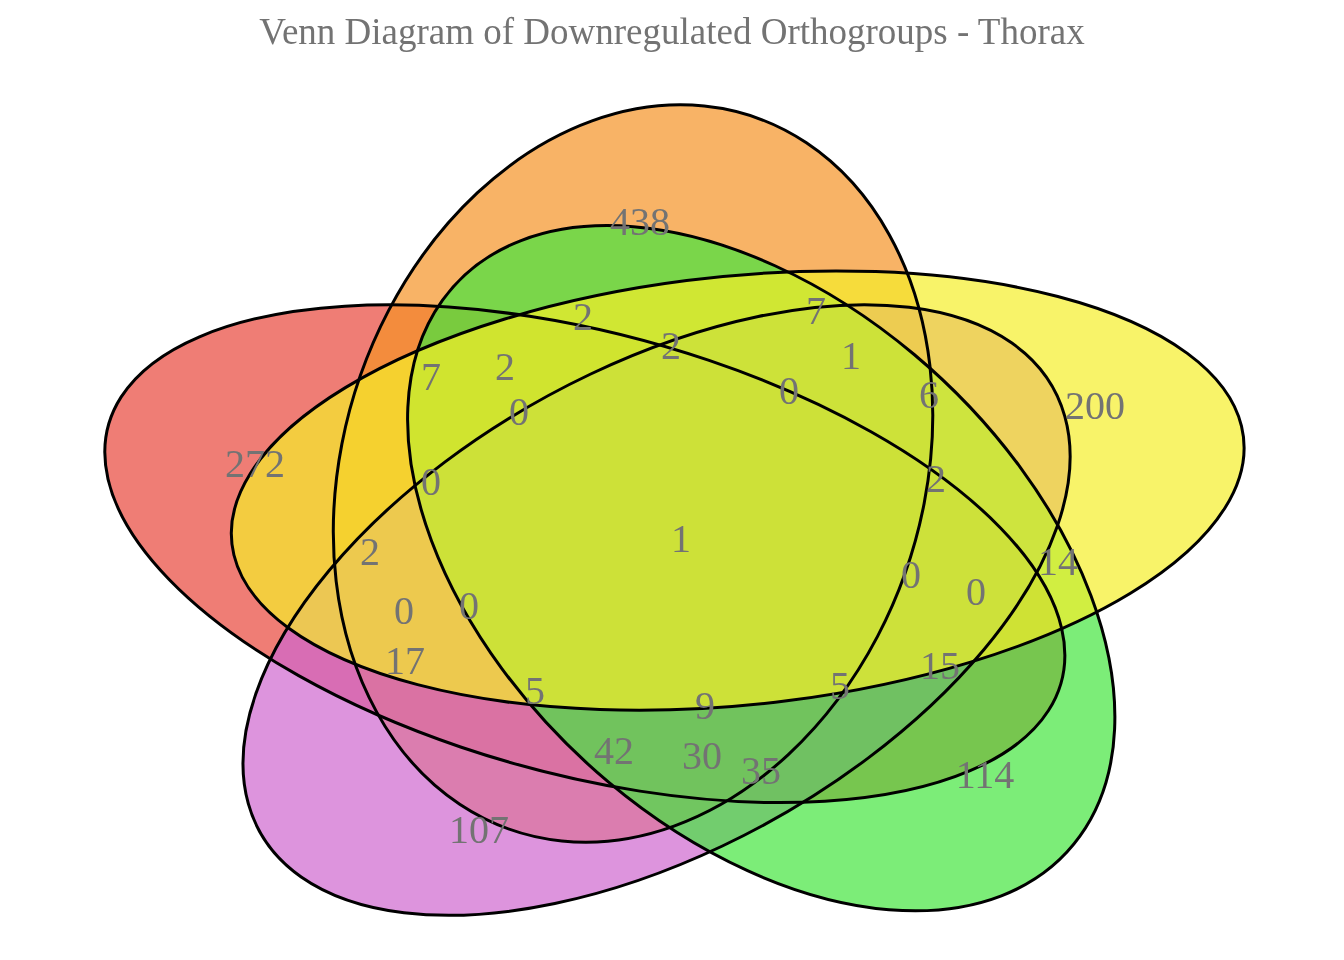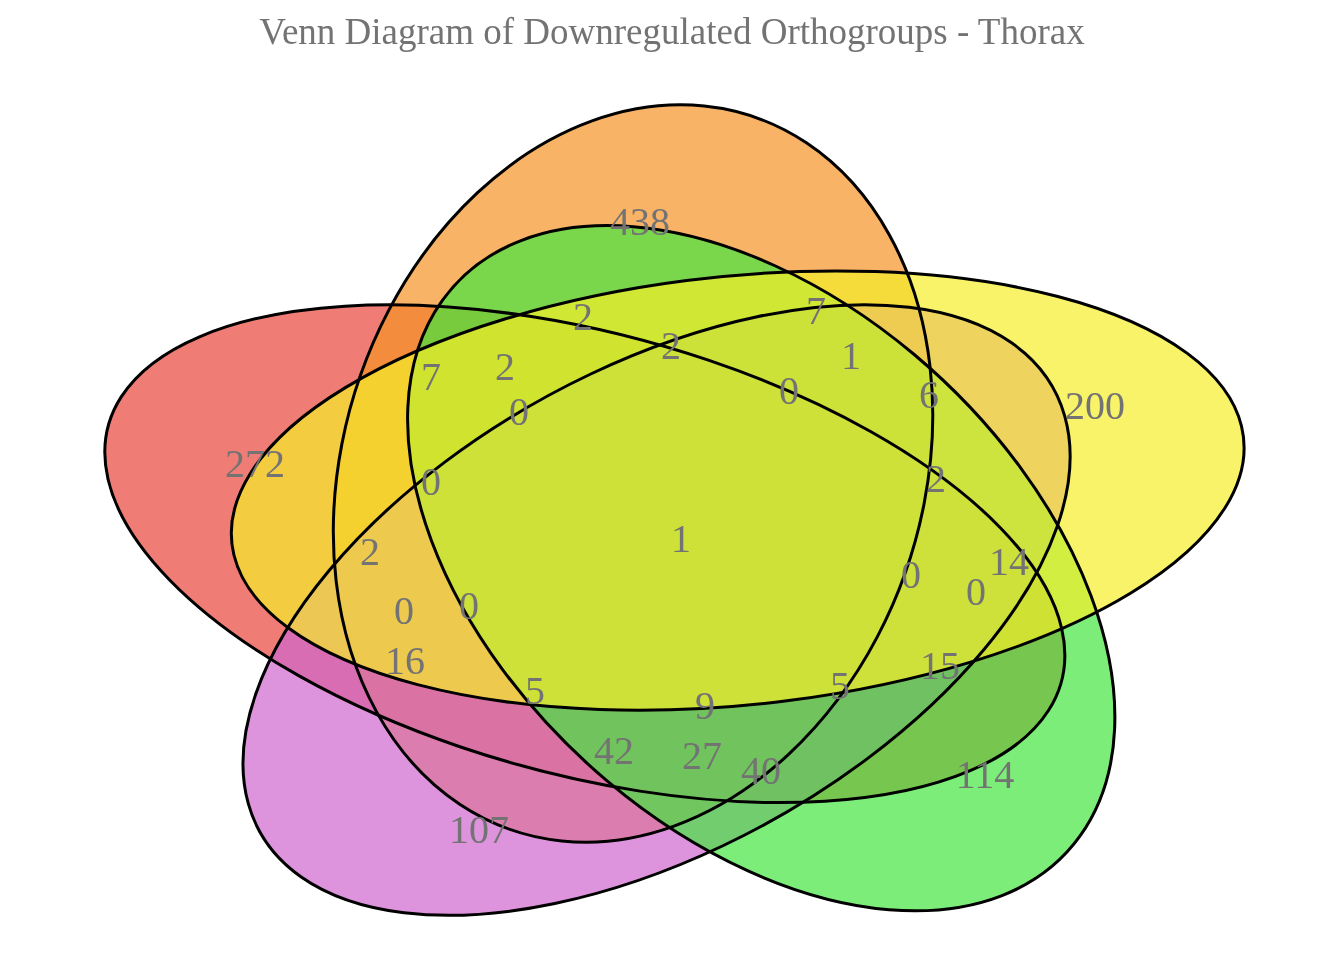--- a/index.html
+++ b/index.html
@@ -92,29 +92,29 @@
   <span class="num" style="left:789px;top:391px">0</span>
   <span class="num" style="left:929px;top:395px">6</span>
   <span class="num" style="left:431px;top:377px">7</span>
   <span class="num" style="left:1095px;top:406px">200</span>
   <span class="num" style="left:519px;top:412px">0</span>
   <span class="num" style="left:255px;top:464px">272</span>
   <span class="num" style="left:431px;top:482px">0</span>
   <span class="num" style="left:936px;top:479px">2</span>
   <span class="num" style="left:370px;top:552px">2</span>
   <span class="num" style="left:681px;top:539px">1</span>
-  <span class="num" style="left:1009px;top:562px">14</span>
+  <span class="num" style="left:1058px;top:562px">14</span>
   <span class="num" style="left:911px;top:575px">0</span>
   <span class="num" style="left:976px;top:592px">0</span>
   <span class="num" style="left:404px;top:611px">0</span>
   <span class="num" style="left:469px;top:606px">0</span>
-  <span class="num" style="left:405px;top:661px">16</span>
+  <span class="num" style="left:405px;top:661px">17</span>
   <span class="num" style="left:940px;top:666px">15</span>
   <span class="num" style="left:535px;top:691px">5</span>
   <span class="num" style="left:840px;top:686px">5</span>
   <span class="num" style="left:705px;top:706px">9</span>
   <span class="num" style="left:614px;top:751px">42</span>
-  <span class="num" style="left:702px;top:756px">27</span>
-  <span class="num" style="left:761px;top:771px">40</span>
+  <span class="num" style="left:702px;top:756px">30</span>
+  <span class="num" style="left:761px;top:771px">35</span>
   <span class="num" style="left:985px;top:775px">114</span>
   <span class="num" style="left:479px;top:830px">107</span>
 
 </div>
 
 </body></html>

